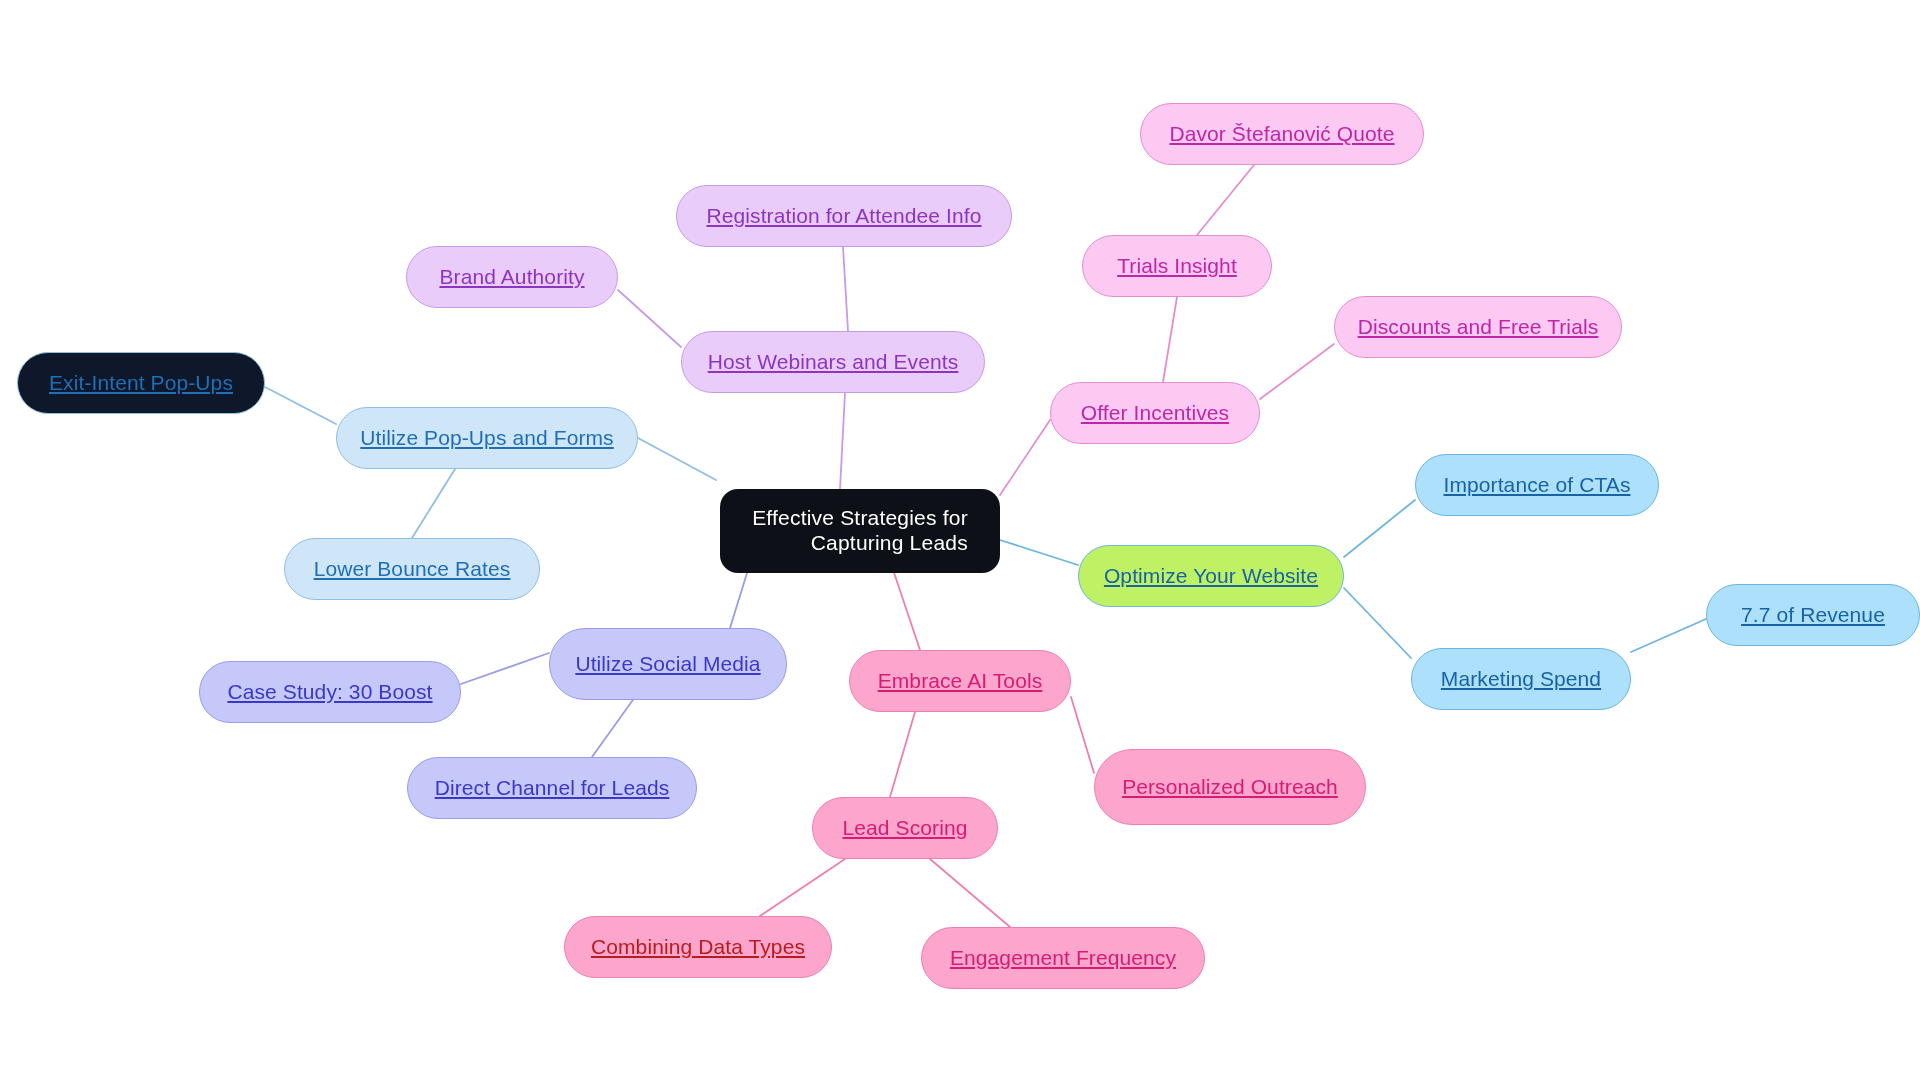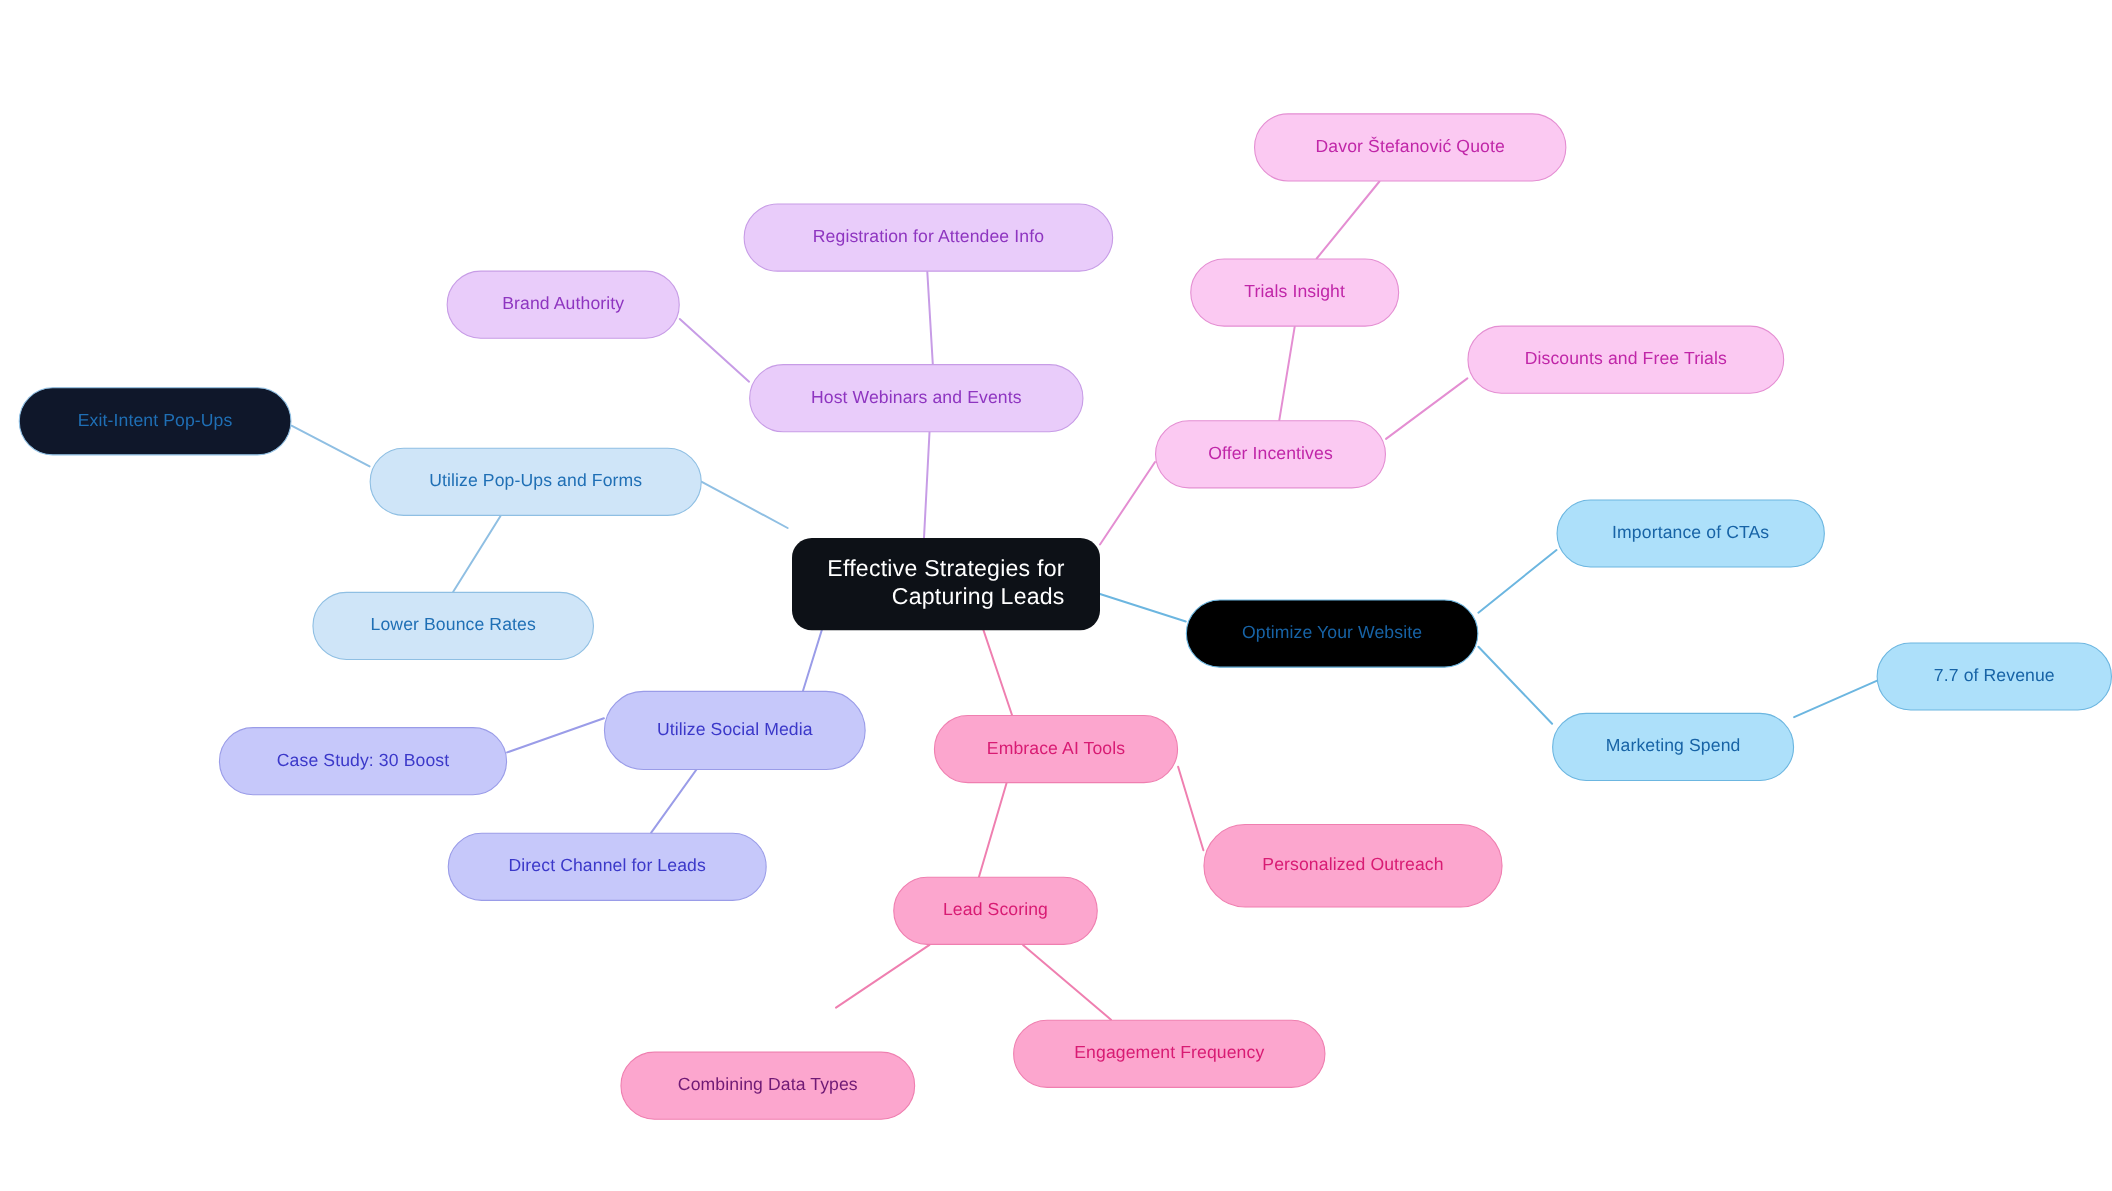--- a/index.html
+++ b/index.html
@@ -40,21 +40,22 @@
   }
   .node.root {
     border-radius: 18px;
     font-size: 21px;
     border-width: 0;
     letter-spacing: 0.2px;
     text-align: right;
   }
   .node.leaf {
     border-radius: 999px;
-    font-size: 16px;
+    font-size: 21px;
+    text-decoration: underline;
   }
 </style>
 </head>
 <body>
 
 <div id="canvas">
   <svg id="edges" viewBox="0 0 1920 1083" xmlns="http://www.w3.org/2000/svg">
       <path d="M 716 480 L 638 438" fill="none" stroke="#8fbfe3" stroke-width="1.8" stroke-linecap="round"></path>
       <path d="M 336 424 L 265 387" fill="none" stroke="#8fbfe3" stroke-width="1.8" stroke-linecap="round"></path>
       <path d="M 455 469 L 412 538" fill="none" stroke="#8fbfe3" stroke-width="1.8" stroke-linecap="round"></path>
@@ -84,26 +85,26 @@
       <div class="node leaf" style="left: 336px; top: 407px; width: 302px; height: 62px; background: rgb(207, 229, 248); border-color: rgb(143, 191, 227); color: rgb(31, 111, 181);">Utilize Pop-Ups and Forms</div>
       <div class="node leaf" style="left: 17px; top: 352px; width: 248px; height: 62px; background: #0f172a; border-color: rgb(143, 191, 227); color: rgb(31, 111, 181);">Exit-Intent Pop-Ups</div>
       <div class="node leaf" style="left: 284px; top: 538px; width: 256px; height: 62px; background: rgb(207, 229, 248); border-color: rgb(143, 191, 227); color: rgb(31, 111, 181);">Lower Bounce Rates</div>
       <div class="node leaf" style="left: 681px; top: 331px; width: 304px; height: 62px; background: rgb(233, 204, 250); border-color: rgb(199, 156, 230); color: rgb(142, 53, 192);">Host Webinars and Events</div>
       <div class="node leaf" style="left: 406px; top: 246px; width: 212px; height: 62px; background: rgb(233, 204, 250); border-color: rgb(199, 156, 230); color: rgb(142, 53, 192);">Brand Authority</div>
       <div class="node leaf" style="left: 676px; top: 185px; width: 336px; height: 62px; background: rgb(233, 204, 250); border-color: rgb(199, 156, 230); color: rgb(142, 53, 192);">Registration for Attendee Info</div>
       <div class="node leaf" style="left: 1050px; top: 382px; width: 210px; height: 62px; background: rgb(251, 201, 242); border-color: rgb(228, 142, 210); color: rgb(192, 38, 168);">Offer Incentives</div>
       <div class="node leaf" style="left: 1082px; top: 235px; width: 190px; height: 62px; background: rgb(251, 201, 242); border-color: rgb(228, 142, 210); color: rgb(192, 38, 168);">Trials Insight</div>
       <div class="node leaf" style="left: 1140px; top: 103px; width: 284px; height: 62px; background: rgb(251, 201, 242); border-color: rgb(228, 142, 210); color: rgb(192, 38, 168);">Davor Štefanović Quote</div>
       <div class="node leaf" style="left: 1334px; top: 296px; width: 288px; height: 62px; background: rgb(251, 201, 242); border-color: rgb(228, 142, 210); color: rgb(192, 38, 168);">Discounts and Free Trials</div>
-      <div class="node leaf" style="left: 1078px; top: 545px; width: 266px; height: 62px; background: #000000; border-color: rgb(108, 182, 224); color: rgb(23, 99, 166);">Optimize Your Website</div>
+      <div class="node leaf" style="left: 1078px; top: 545px; width: 266px; height: 62px; background: #bef264; border-color: rgb(108, 182, 224); color: rgb(23, 99, 166);">Optimize Your Website</div>
       <div class="node leaf" style="left: 1415px; top: 454px; width: 244px; height: 62px; background: rgb(173, 224, 250); border-color: rgb(108, 182, 224); color: rgb(23, 99, 166);">Importance of CTAs</div>
       <div class="node leaf" style="left: 1411px; top: 636px; width: 220px; height: 62px; background: rgb(173, 224, 250); border-color: rgb(108, 182, 224); color: rgb(23, 99, 166); margin-top: 12px;">Marketing Spend</div>
       <div class="node leaf" style="left: 1706px; top: 584px; width: 214px; height: 62px; background: rgb(173, 224, 250); border-color: rgb(108, 182, 224); color: rgb(23, 99, 166);">7.7 of Revenue</div>
       <div class="node leaf" style="left: 849px; top: 650px; width: 222px; height: 62px; background: rgb(252, 166, 206); border-color: rgb(239, 127, 176); color: rgb(216, 27, 115);">Embrace AI Tools</div>
       <div class="node leaf" style="left: 1094px; top: 749px; width: 272px; height: 76px; background: rgb(252, 166, 206); border-color: rgb(239, 127, 176); color: rgb(216, 27, 115);">Personalized Outreach</div>
       <div class="node leaf" style="left: 812px; top: 797px; width: 186px; height: 62px; background: rgb(252, 166, 206); border-color: rgb(239, 127, 176); color: rgb(216, 27, 115);">Lead Scoring</div>
-      <div class="node leaf" style="left: 564px; top: 956px; width: 268px; height: 62px; background: rgb(252, 166, 206); border-color: rgb(239, 127, 176); color: #701a75;">Combining Data Types</div>
+      <div class="node leaf" style="left: 564px; top: 916px; width: 268px; height: 62px; background: rgb(252, 166, 206); border-color: rgb(239, 127, 176); color: #b91c1c;">Combining Data Types</div>
       <div class="node leaf" style="left: 921px; top: 927px; width: 284px; height: 62px; background: rgb(252, 166, 206); border-color: rgb(239, 127, 176); color: rgb(216, 27, 115);">Engagement Frequency</div>
       <div class="node leaf" style="left: 549px; top: 628px; width: 238px; height: 72px; background: rgb(198, 200, 250); border-color: rgb(154, 156, 232); color: rgb(59, 56, 201);">Utilize Social Media</div>
       <div class="node leaf" style="left: 199px; top: 661px; width: 262px; height: 62px; background: rgb(198, 200, 250); border-color: rgb(154, 156, 232); color: rgb(59, 56, 201);">Case Study: 30 Boost</div>
       <div class="node leaf" style="left: 407px; top: 757px; width: 290px; height: 62px; background: rgb(198, 200, 250); border-color: rgb(154, 156, 232); color: rgb(59, 56, 201);">Direct Channel for Leads</div>
     </div>
 </div>
 
 </body></html>

